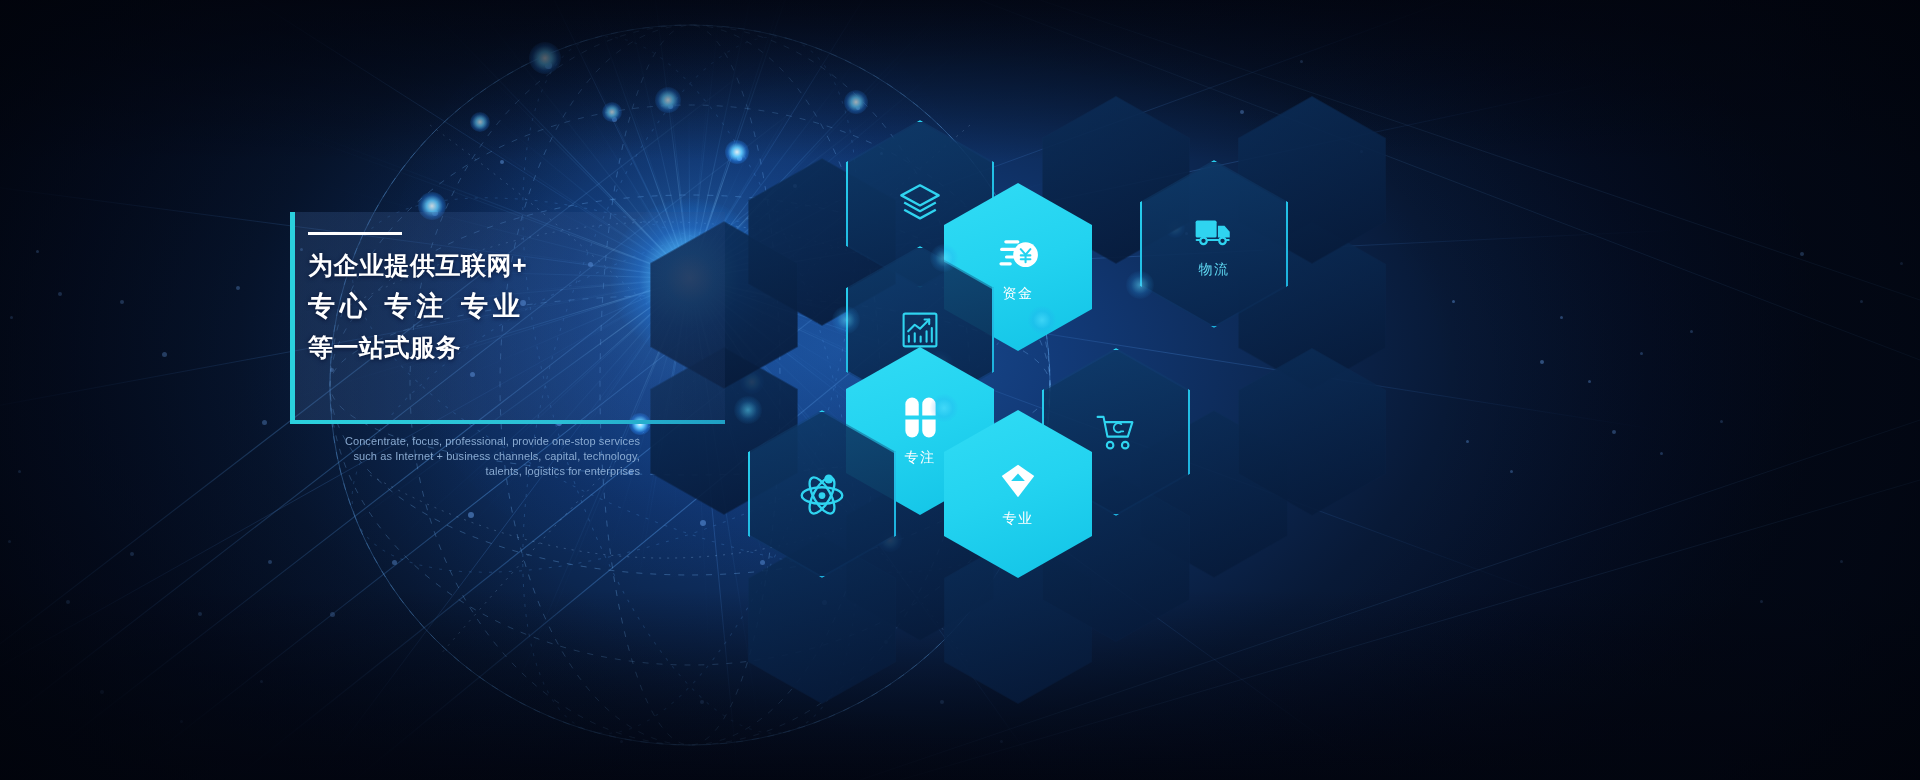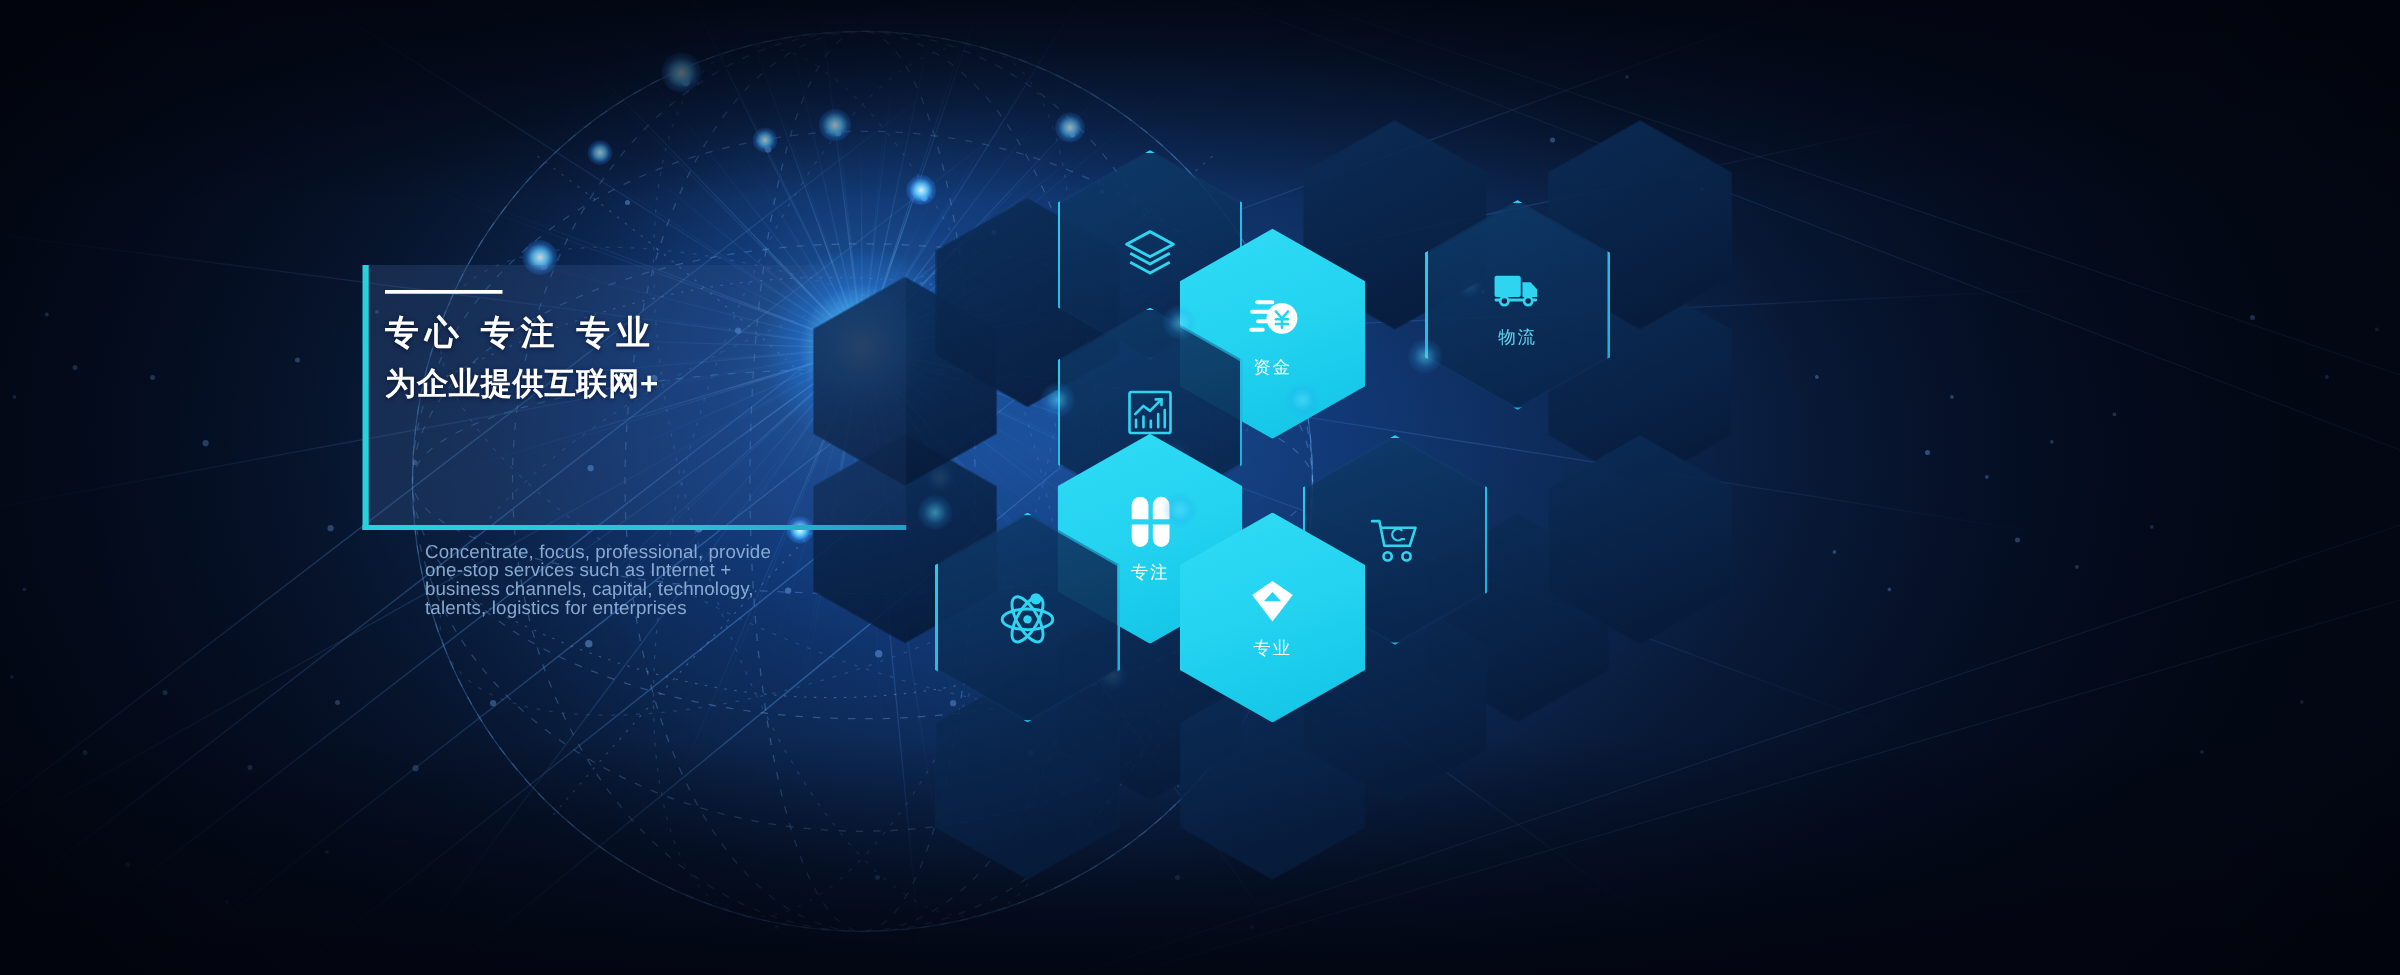--- a/index.html
+++ b/index.html
@@ -85,21 +85,21 @@
     text-shadow:0 1px 4px rgba(0,10,40,0.8);
     white-space:nowrap;
   }
   .hl.l1 { font-size:27px; line-height:42px; letter-spacing:5px; }
   .hl.l2 { font-size:25px; line-height:40px; letter-spacing:0.5px; }
   .hl.l3 { font-size:25px; line-height:40px; letter-spacing:0.5px; }
   .hl.l4 { font-size:25px; line-height:40px; letter-spacing:0.5px; }
 
   .sub-en {
     position:absolute; left:340px; top:434px; width:300px;
-    text-align:left; color:#93b4da; font-size:15px; line-height:15px;
+    text-align:right; color:#93b4da; font-size:11px; line-height:15px;
     letter-spacing:0.1px; opacity:0.92;
   }
 
   
   .hexwrap { position:absolute; left:0; top:0; width:1920px; height:780px; }
   .hex {
     position:absolute;
     width:148px; height:168px;
     clip-path:polygon(50% 0%, 100% 25%, 100% 75%, 50% 100%, 0% 75%, 0% 25%);
     display:flex; flex-direction:column; align-items:center; justify-content:center;
@@ -549,19 +549,20 @@
       <div class="hex-glow" style="left:734px;top:396px;width:28px;height:28px"></div>
       <div class="hex-glow" style="left:1126px;top:271px;width:28px;height:28px"></div>
       <div class="hex-glow" style="left:930px;top:394px;width:28px;height:28px"></div>
     </div>
 
   <div class="text-panel"></div>
   <div class="panel-underline"></div>
   <div class="headline-rule"></div>
 
   <div class="headline-block">
+    <div class="hl l2">为企业提供互联网+</div>
     <div class="hl l1">专心 专注 专业</div>
-    <div class="hl l2">为企业提供互联网+</div>
+    <div class="hl l4">等一站式服务</div>
   </div>
 
   <div class="sub-en">Concentrate, focus, professional, provide one-stop services such as Internet + business channels, capital, technology, talents, logistics for enterprises</div>
 
 </div>
 
 </body></html>

